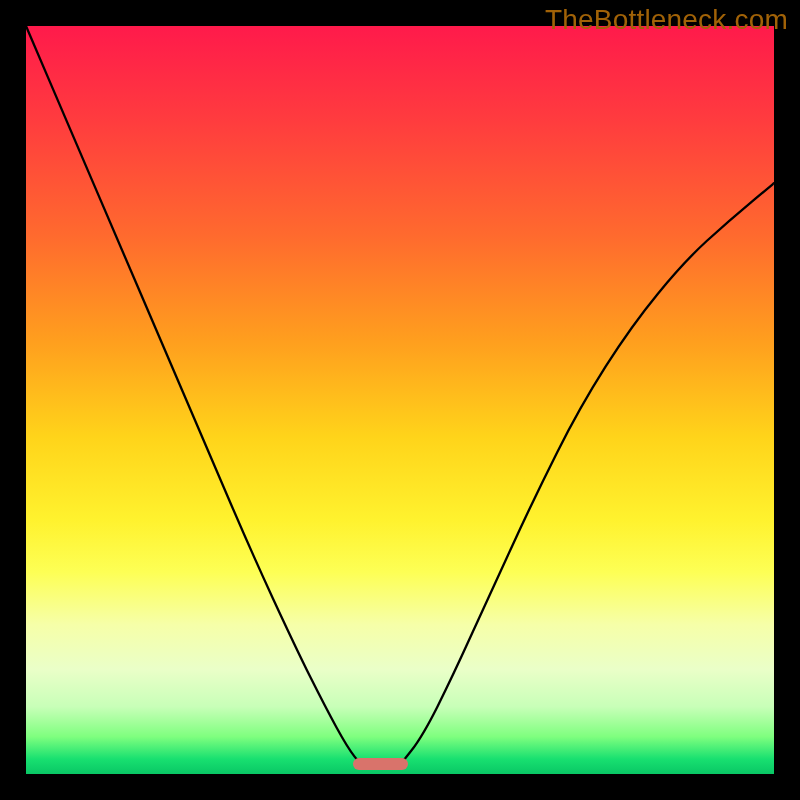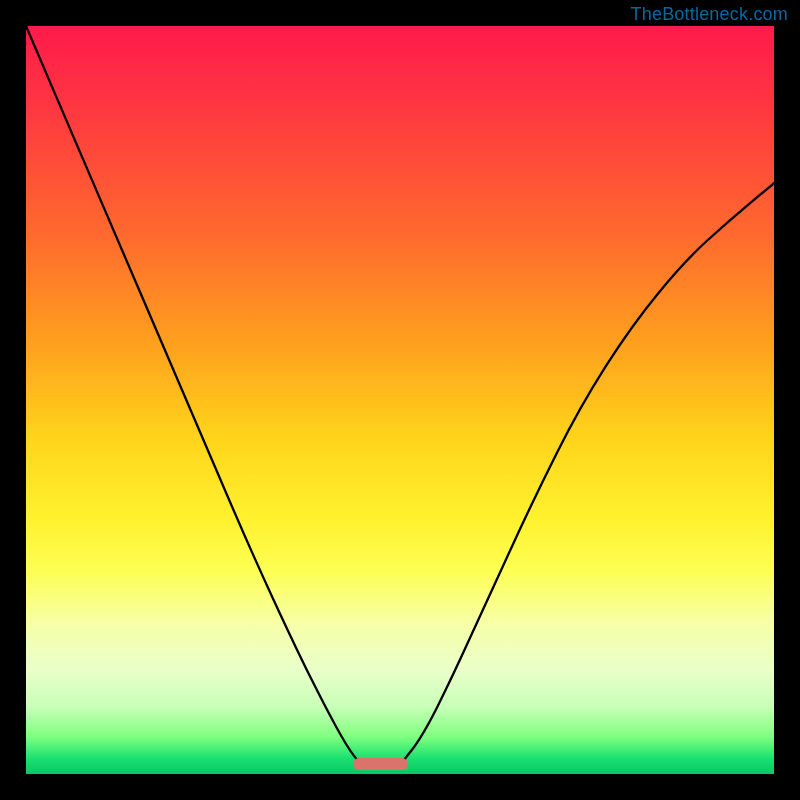--- a/index.html
+++ b/index.html
@@ -37,22 +37,22 @@
       #c8ffb8 91%,
       #7fff7f 95%,
       #18e070 98%,
       #09c765 100%
     );
   }
   .watermark {
     position: absolute;
     top: 4px;
     right: 12px;
-    color: #0369a1;
-    font-size: 18px;
+    color: #a16207;
+    font-size: 28px;
     font-weight: 500;
     letter-spacing: 0.2px;
     user-select: none;
   }
   .marker {
     position: absolute;
     height: 12px;
     border-radius: 6px;
     background: #d9736b;
   }

